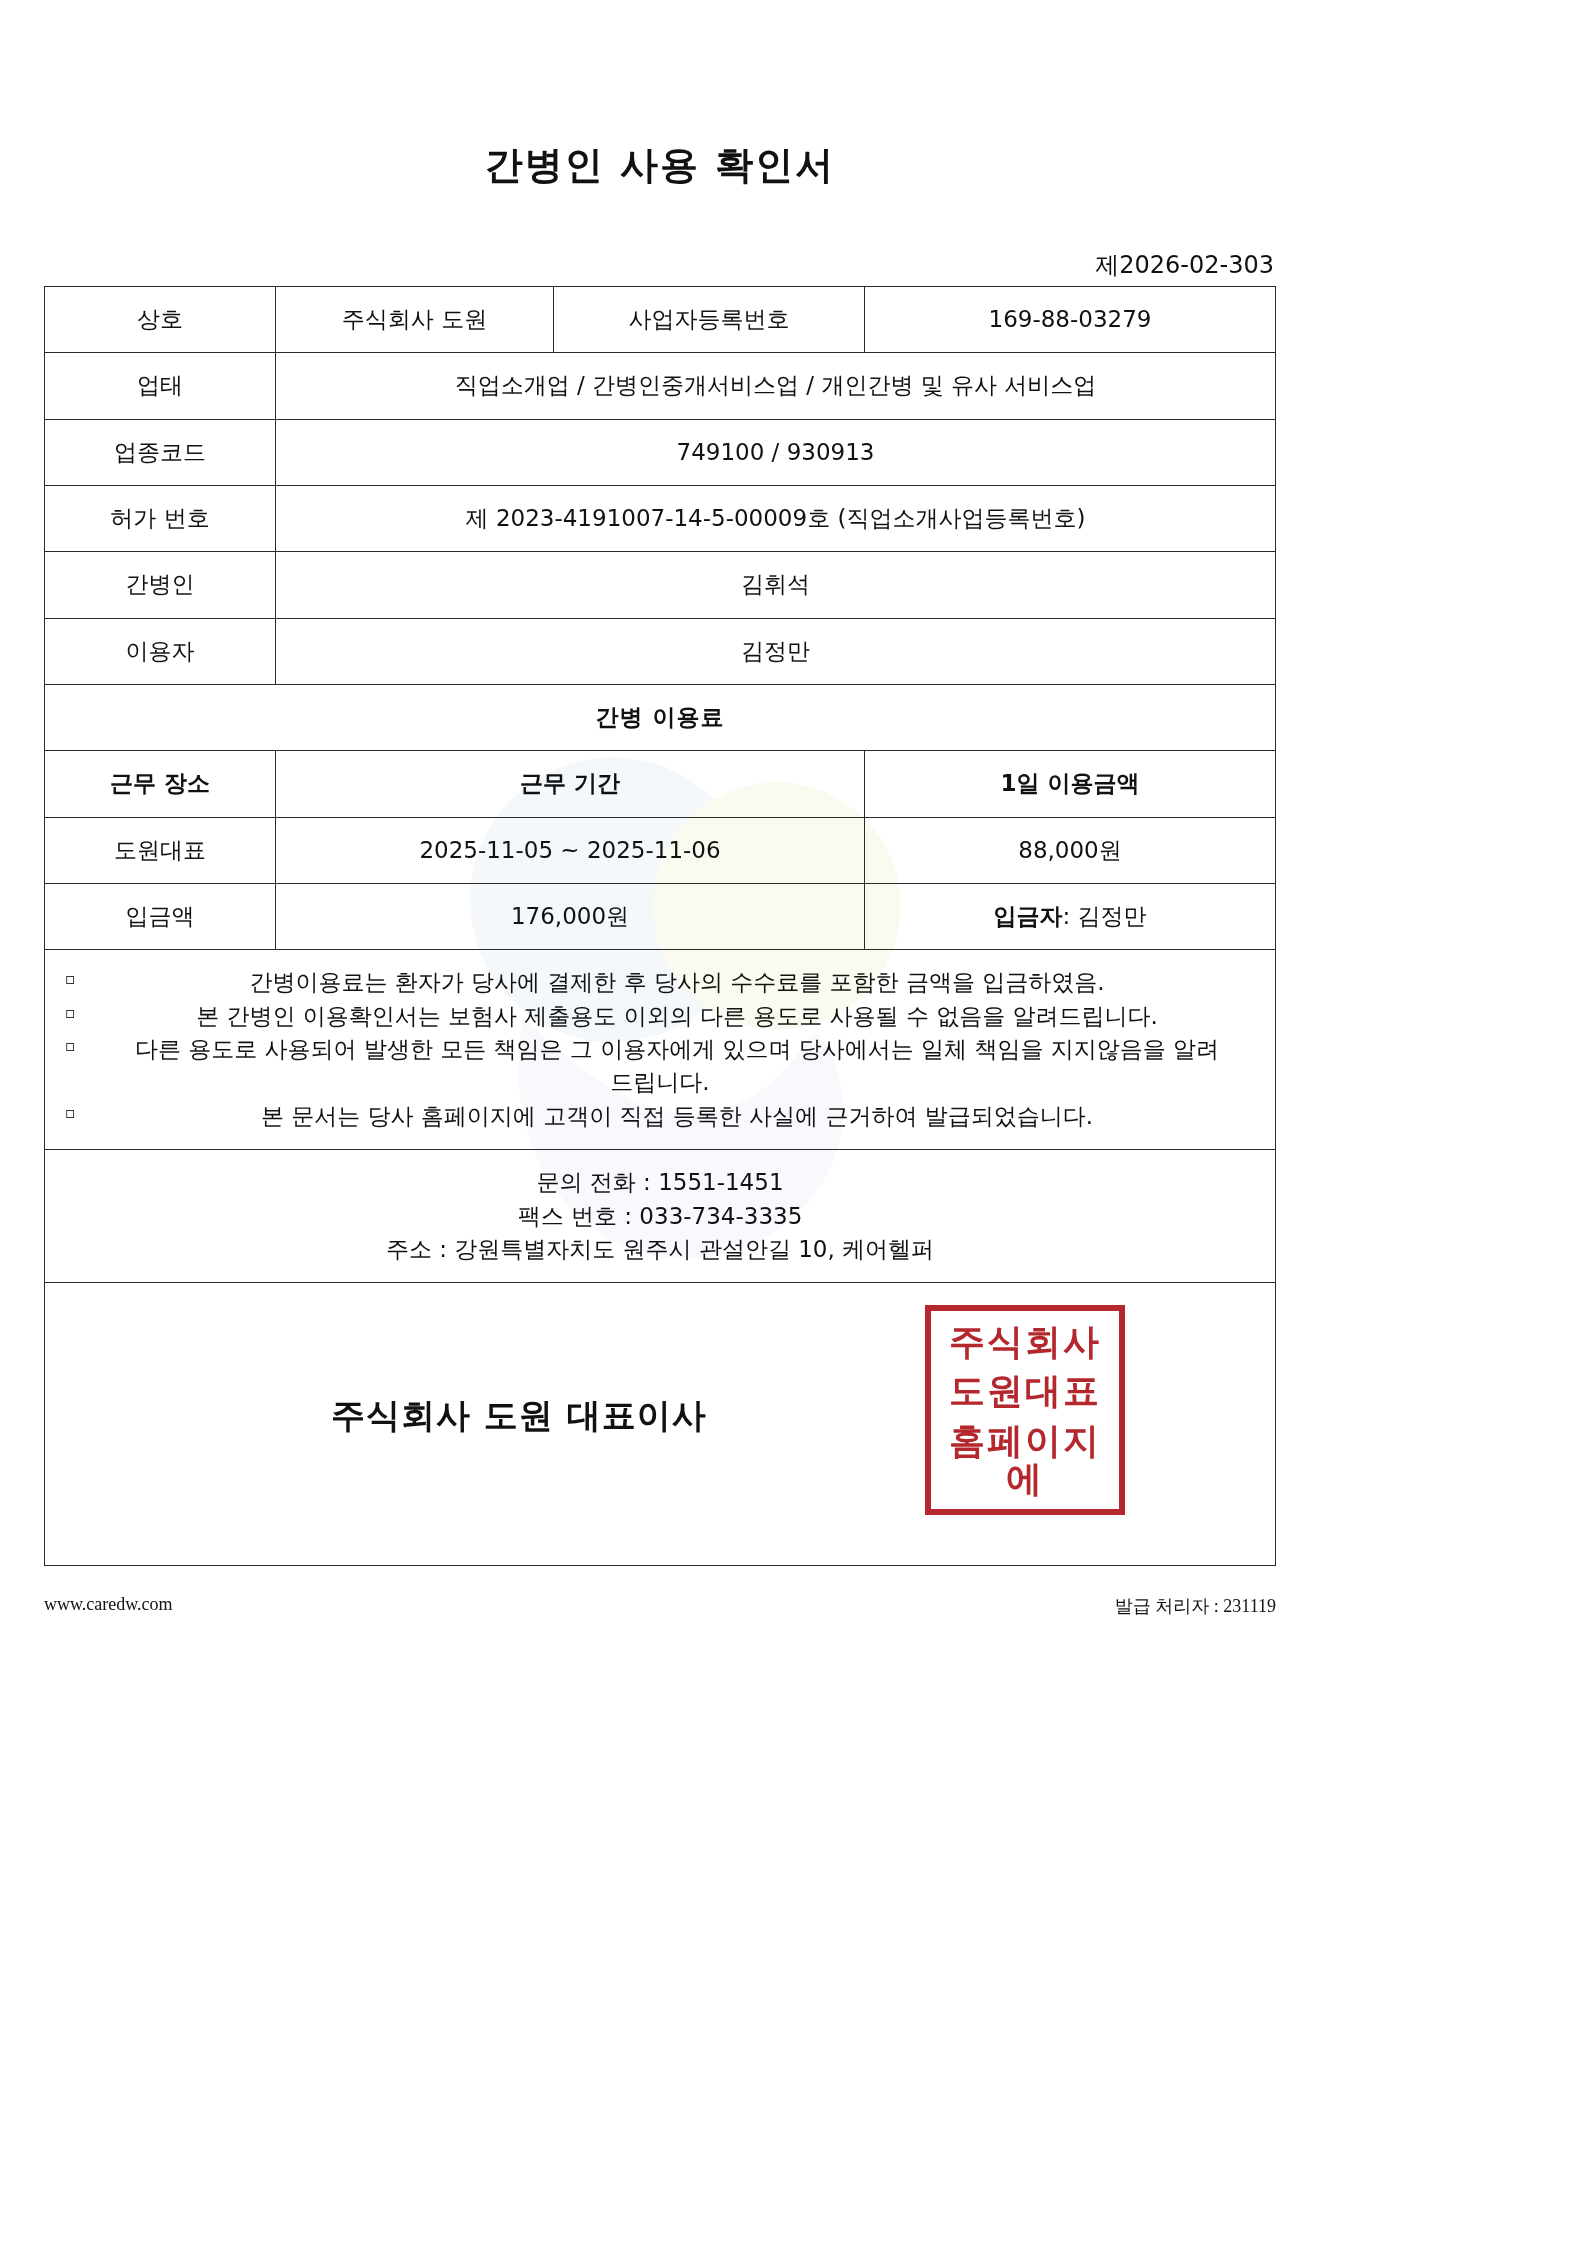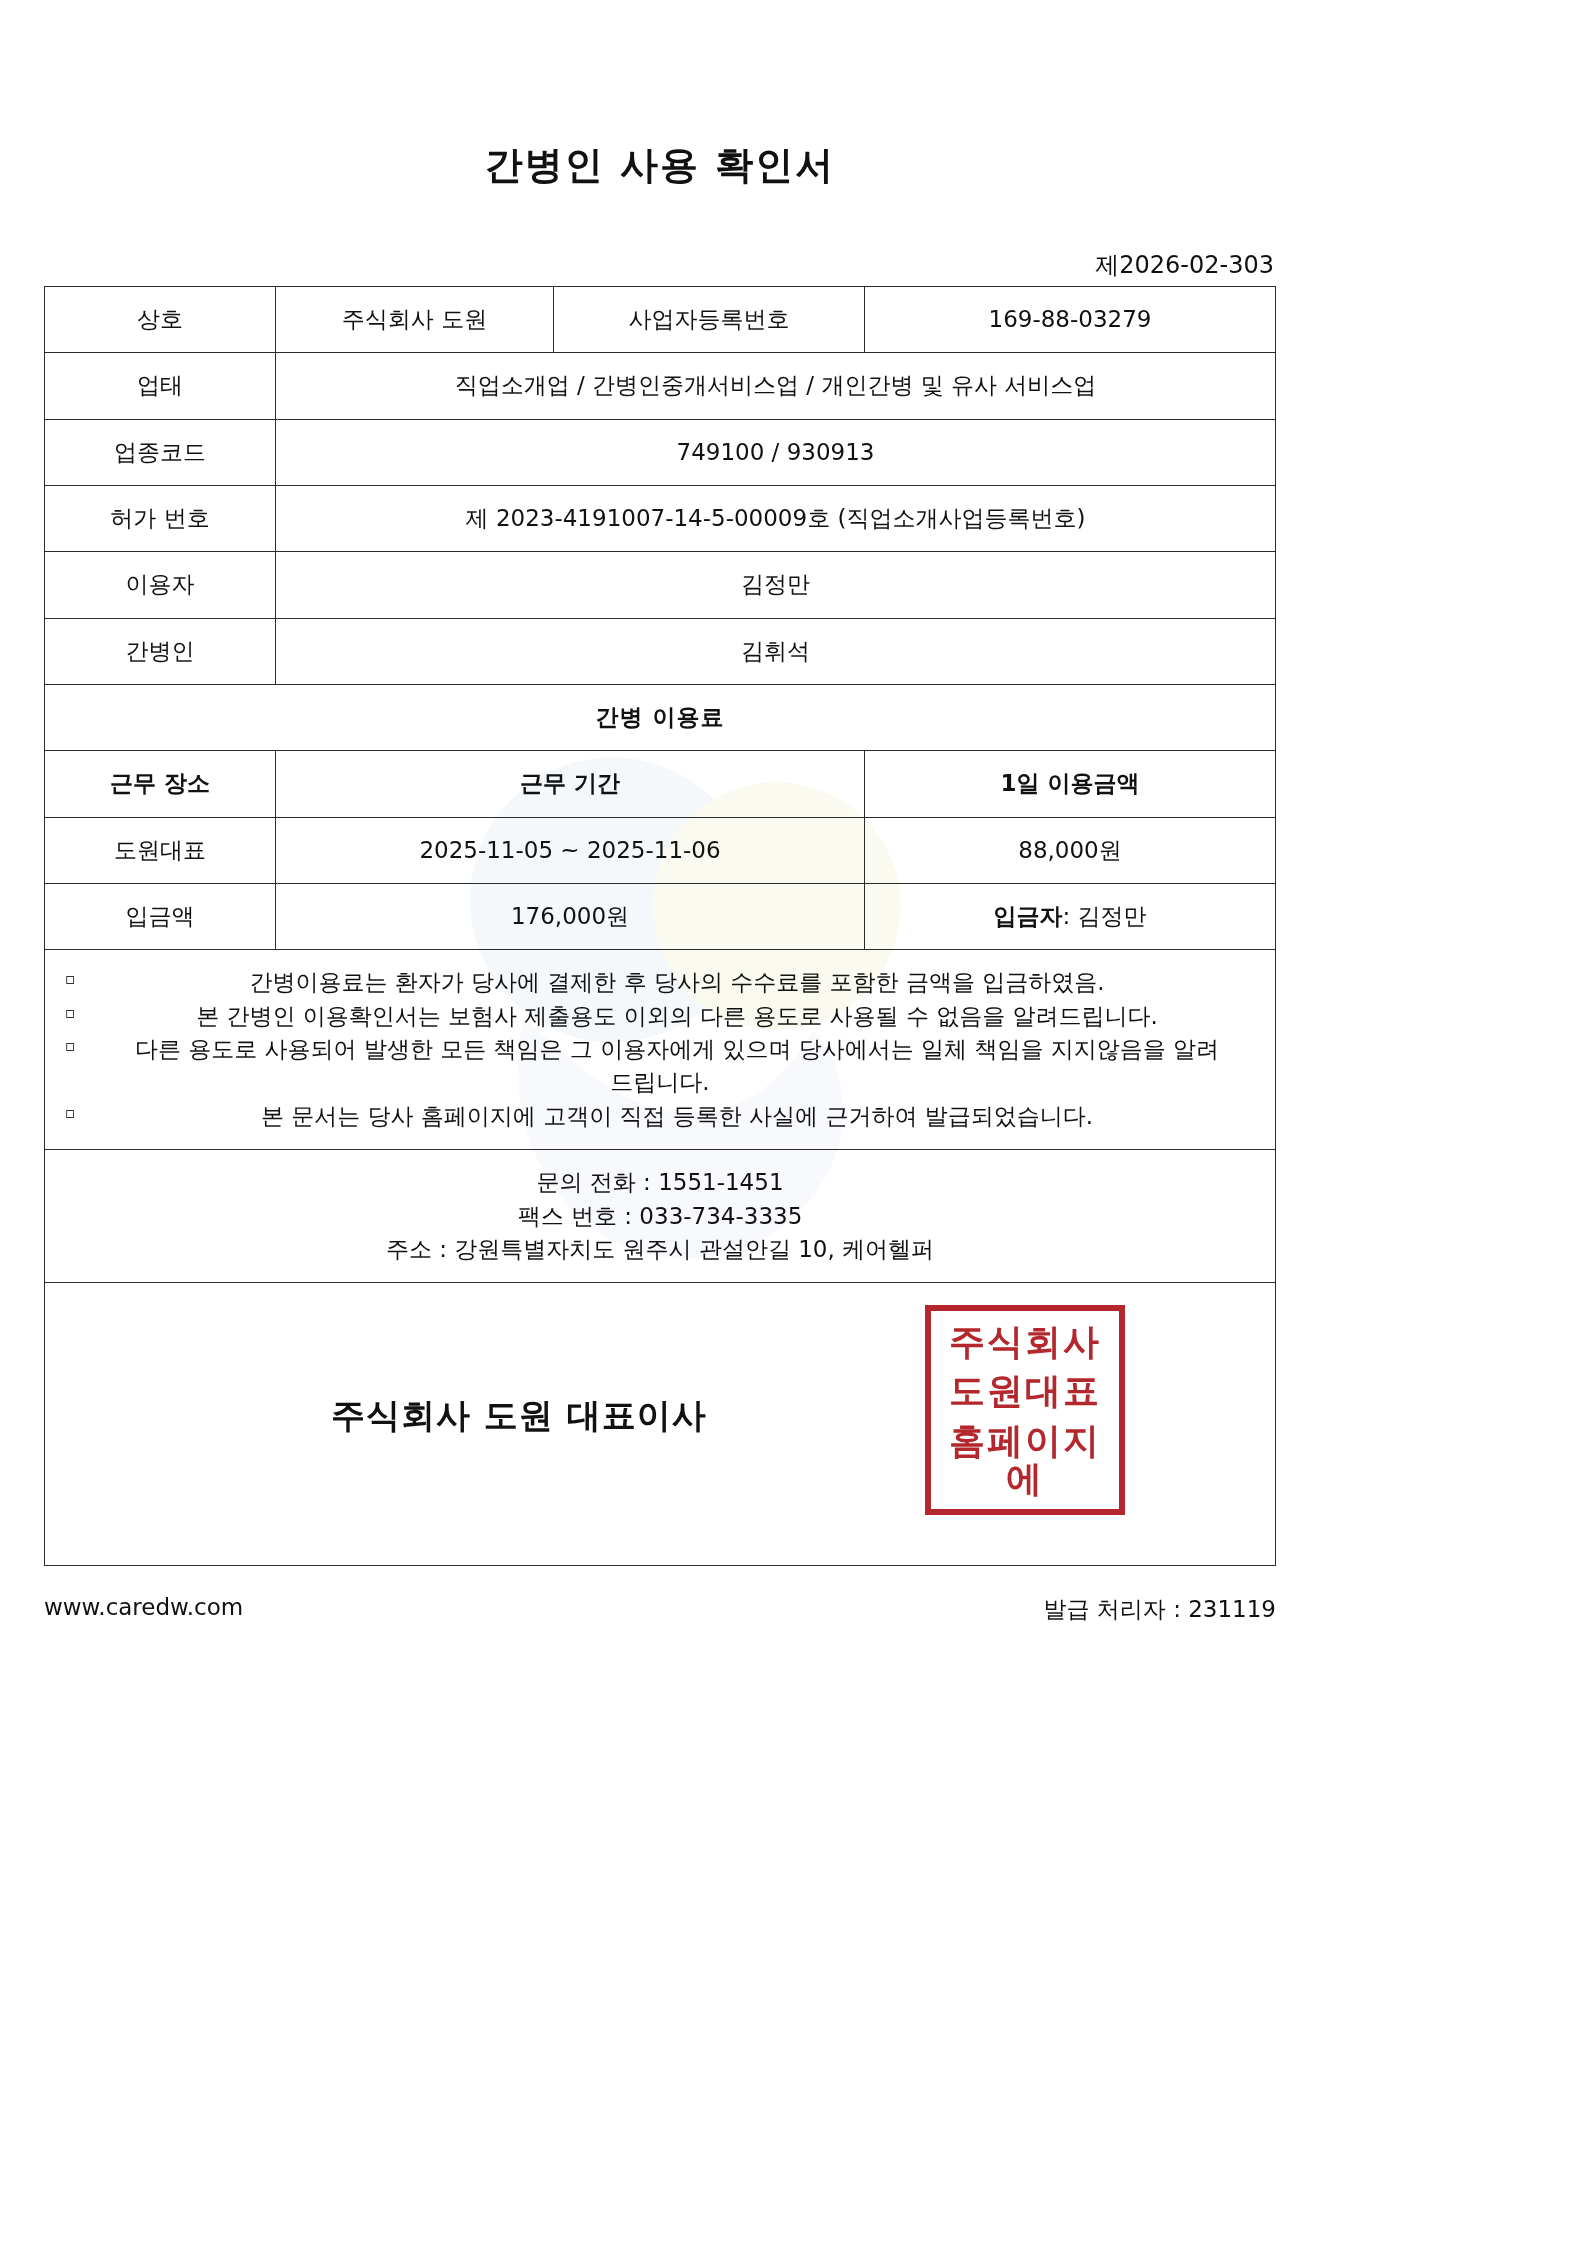--- a/index.html
+++ b/index.html
@@ -146,22 +146,23 @@
     letter-spacing: 2px;
     line-height: 1.05;
     font-family: "DejaVu Sans", "Liberation Sans", sans-serif;
   }
   .stamp span { display: block; }
   .footer {
     position: relative;
     z-index: 2;
     display: flex;
     justify-content: space-between;
-    font-size: 23px;
+    font-size: 18px;
     margin-top: 28px;
+    font-family: Liberation Serif, serif;
   }
 </style>
 </head>
 <body>
 
 <div class="page">
 
   <svg class="watermark" viewBox="0 0 200 200" aria-hidden="true">
     <circle cx="75" cy="58" r="46" fill="#dce9f5"></circle>
     <circle cx="128" cy="60" r="40" fill="#f4f1d0"></circle>
@@ -186,26 +187,26 @@
       </tr>
       <tr>
         <td class="label">업종코드</td>
         <td class="value" colspan="4">749100 / 930913</td>
       </tr>
       <tr>
         <td class="label">허가 번호</td>
         <td class="value" colspan="4">제 2023-4191007-14-5-00009호 (직업소개사업등록번호)</td>
       </tr>
       <tr>
+        <td class="label">간병인</td>
+        <td class="value" colspan="4">김휘석</td>
+      </tr>
+      <tr>
         <td class="label">이용자</td>
         <td class="value" colspan="4">김정만</td>
-      </tr>
-      <tr>
-        <td class="label">간병인</td>
-        <td class="value" colspan="4">김휘석</td>
       </tr>
 
       <tr>
         <td class="section-title" colspan="5">간병 이용료</td>
       </tr>
 
       <tr>
         <td class="col-head w-place">근무 장소</td>
         <td class="col-head" colspan="3">근무 기간</td>
         <td class="col-head w-amount">1일 이용금액</td>

